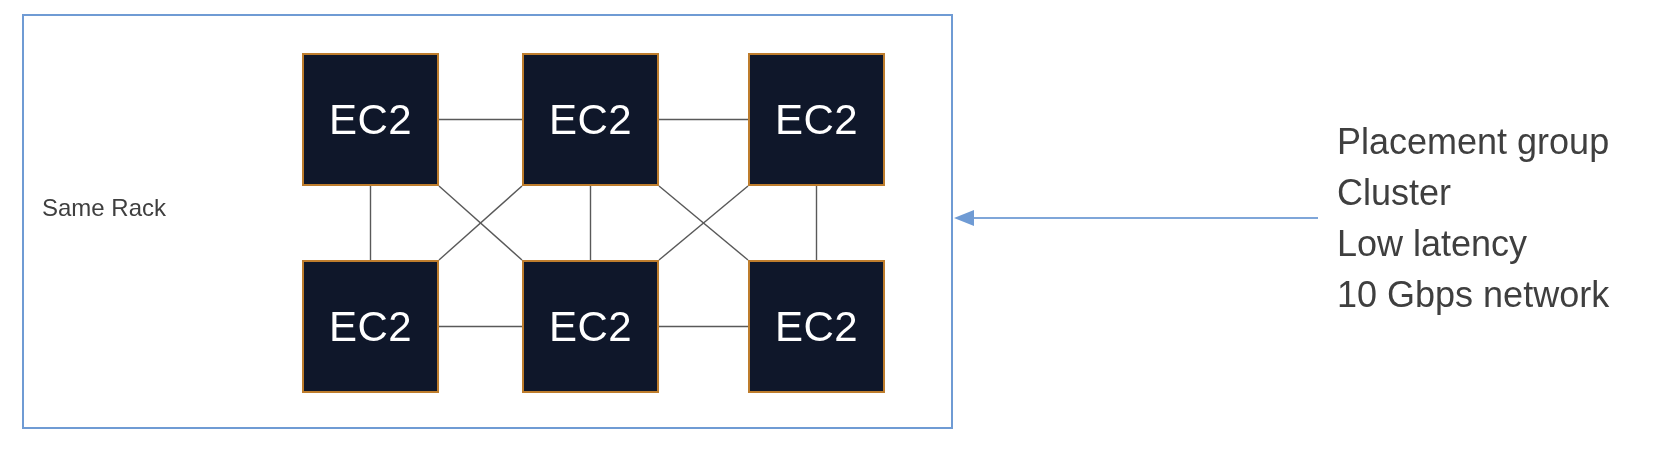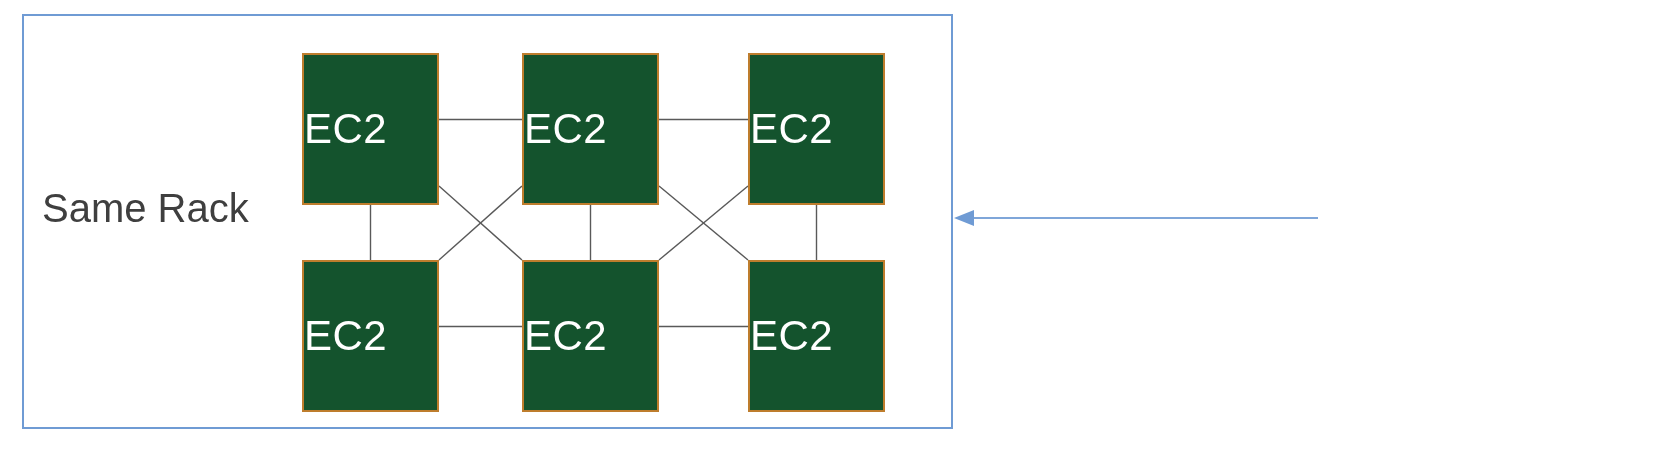--- a/index.html
+++ b/index.html
@@ -18,35 +18,35 @@
     width: 931px;
     height: 415px;
     border: 2.5px solid #6F9BD4;
     box-sizing: border-box;
     background: transparent;
   }
   .side-label {
     position: absolute;
     left: 42px;
     top: 183px;
-    font-size: 40px;
+    font-size: 24px;
     line-height: 50px;
     color: #3F3F3F;
     white-space: nowrap;
   }
   .node {
     position: absolute;
     width: 137px;
-    height: 152px;
-    background: #14532d;
+    height: 133px;
+    background: #0f172a;
     border: 2.5px solid #BE7D2D;
     box-sizing: border-box;
     display: flex;
     align-items: center;
-    justify-content: flex-start;
+    justify-content: center;
     color: #ffffff;
     font-size: 42px;
     letter-spacing: 0.5px;
   }
   .node.n1 { left: 302px; top: 53px;  }
   .node.n2 { left: 522px; top: 53px;  }
   .node.n3 { left: 748px; top: 53px;  }
   .node.n4 { left: 302px; top: 260px; }
   .node.n5 { left: 522px; top: 260px; }
   .node.n6 { left: 748px; top: 260px; }
@@ -115,14 +115,20 @@
   <div class="node n4">
     <span>EC2</span>
   </div>
   <div class="node n5">
     <span>EC2</span>
   </div>
   <div class="node n6">
     <span>EC2</span>
   </div>
 
+  <div class="annotation">
+    <div>Placement group</div>
+    <div>Cluster</div>
+    <div>Low latency</div>
+    <div>10 Gbps network</div>
+  </div>
 
 </div>
 
 </body></html>

